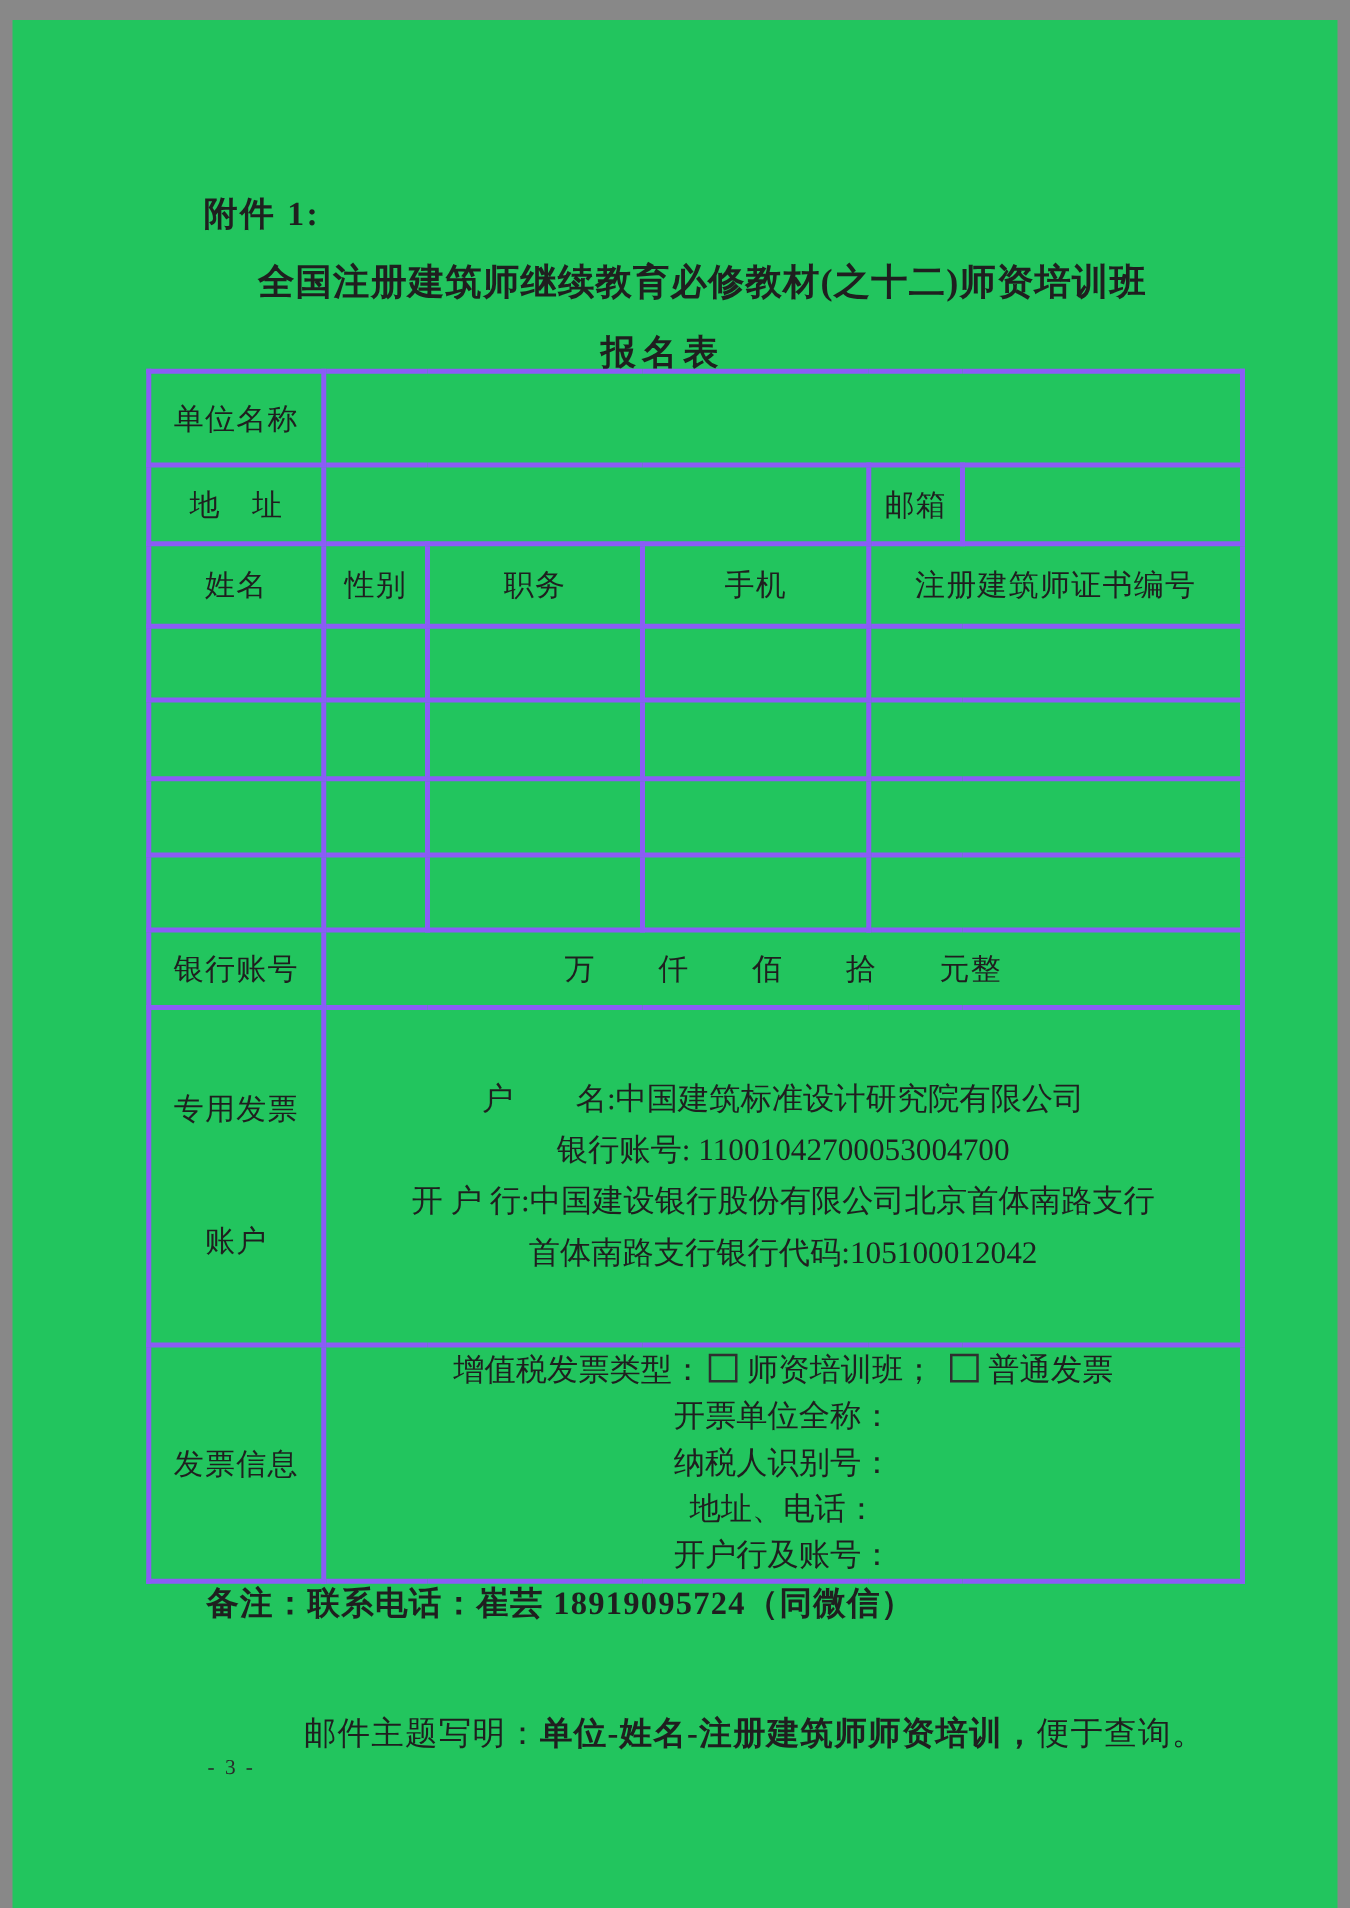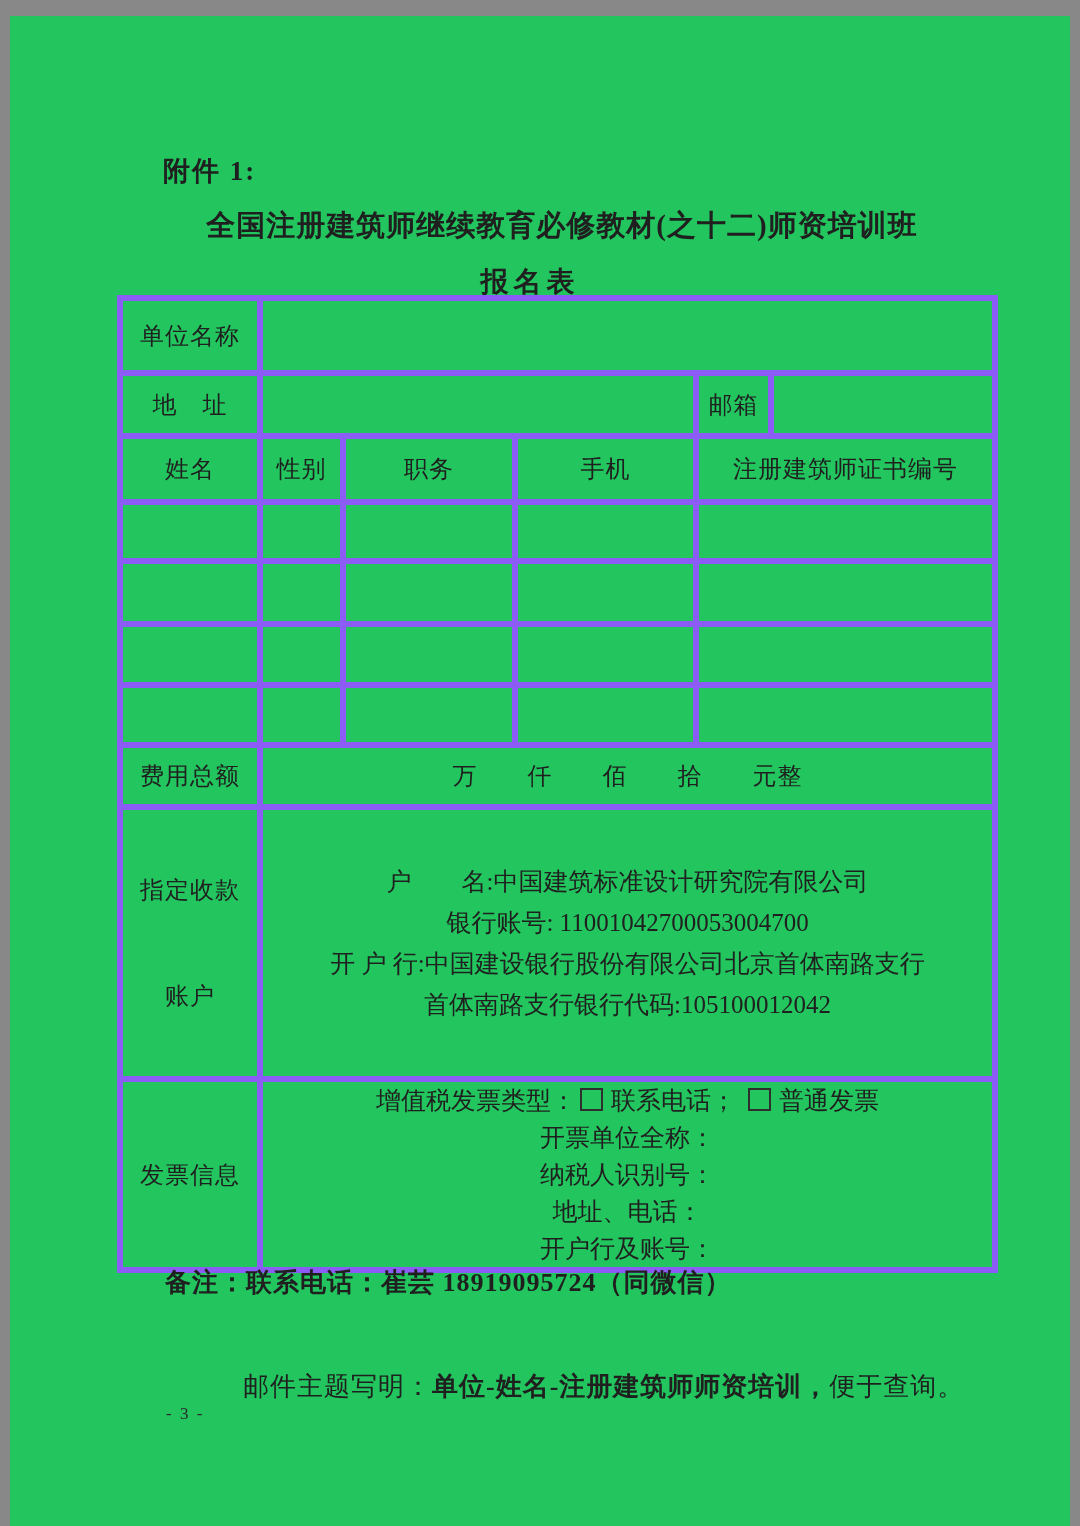--- a/index.html
+++ b/index.html
@@ -23,21 +23,21 @@
   .subtitle{
     position:absolute;left:0;top:247px;width:1040px;
     text-align:center;font-size:28px;font-weight:bold;letter-spacing:5px;
   }
   table.form{
     position:absolute;left:107px;top:279px;width:875px;
     border-collapse:collapse;table-layout:fixed;
     border:2px solid #3d3d3d;
   }
   table.form td{
-    border:6px solid #8b5cf6;
+    border:4px solid #8b5cf6;
     font-size:24px;
     text-align:center;vertical-align:middle;
     padding:0;
     overflow:hidden;
   }
   td.lbl{letter-spacing:1px;white-space:pre;}
   td.content{text-align:left;}
   td.fee-cell{white-space:pre;font-size:25px;letter-spacing:1px;}
   .r1{height:75px}.r2{height:63px}.r3{height:66px}
   .re1{height:59px}.re2{height:63px}.re3{height:61px}.re4{height:60px}
@@ -132,41 +132,41 @@
     </tr>
     <tr class="re4">
       <td></td>
           <td></td>
           <td></td>
           <td></td>
           <td colspan="2"></td>
     </tr>
 
     <tr class="r8">
-      <td class="lbl">费用总额</td>
+      <td class="lbl">银行账号</td>
       <td colspan="5" class="fee-cell">万　　仟　　佰　　拾　　元整</td>
     </tr>
 
     <tr class="r9">
       <td class="lbl">
-        <div style="line-height:52px">指定收款</div>
+        <div style="line-height:52px">专用发票</div>
         <div style="line-height:52px">账户</div>
       </td>
       <td colspan="5" class="content payee">
         <div>户　　名:中国建筑标准设计研究院有限公司</div>
         <div>银行账号: 11001042700053004700</div>
         <div>开 户 行:中国建设银行股份有限公司北京首体南路支行</div>
         <div>首体南路支行银行代码:105100012042</div>
       </td>
     </tr>
 
     <tr class="r10">
       <td class="lbl">发票信息</td>
       <td colspan="5" class="content invoice">
-        <div><span>增值税发票类型：</span><span class="cb" style="margin-left:4px"></span><span>联系电话；</span><span class="cb"></span><span>普通发票</span></div>
+        <div><span>增值税发票类型：</span><span class="cb" style="margin-left:4px"></span><span>师资培训班；</span><span class="cb"></span><span>普通发票</span></div>
         <div>开票单位全称：</div>
         <div>纳税人识别号：</div>
         <div>地址、电话：</div>
         <div>开户行及账号：</div>
       </td>
     </tr>
 
   </tbody>
     </table>
 

